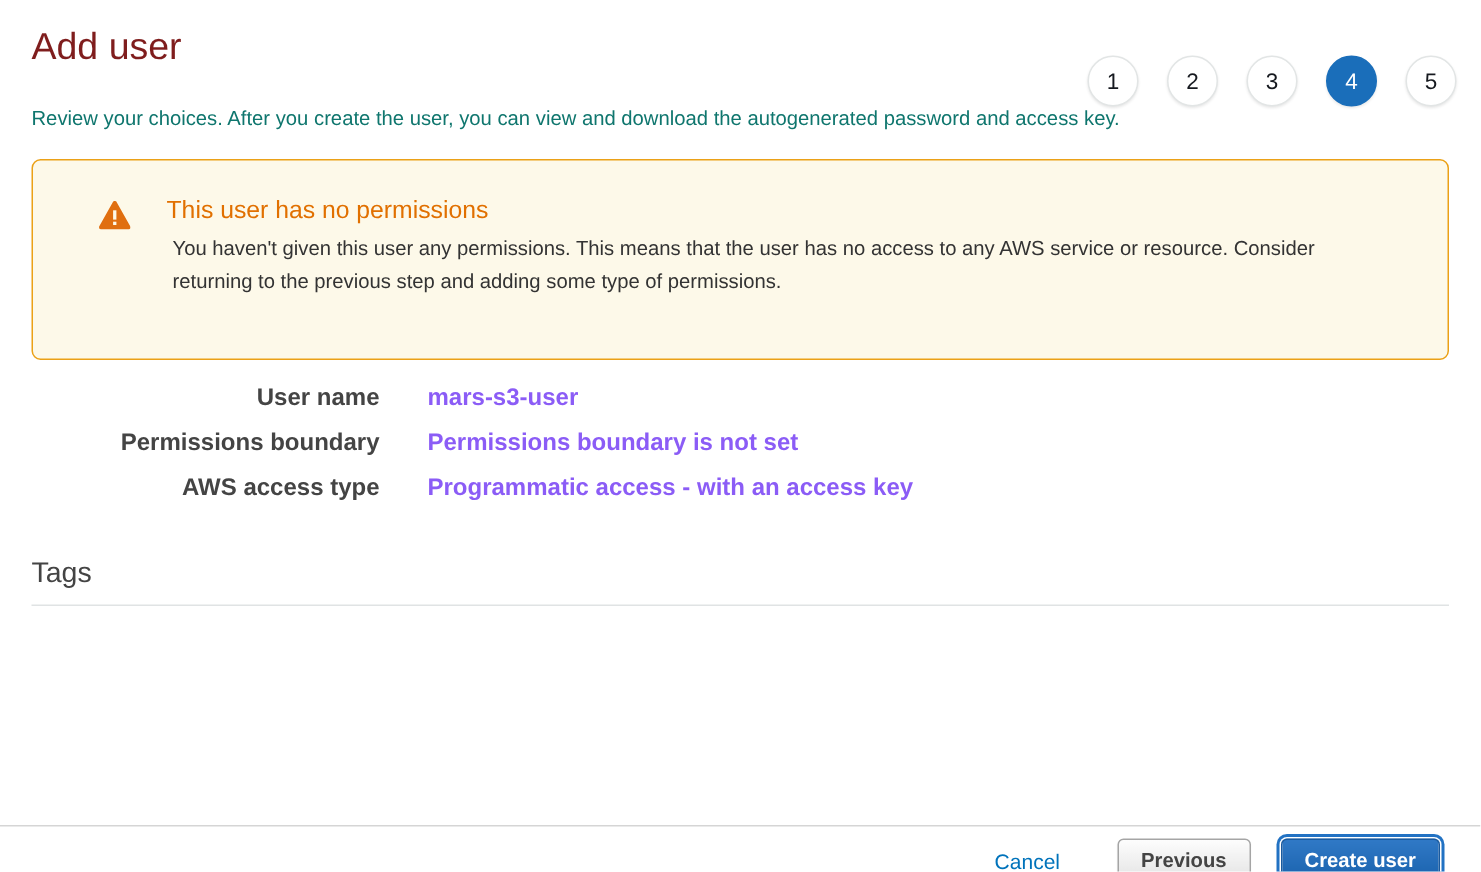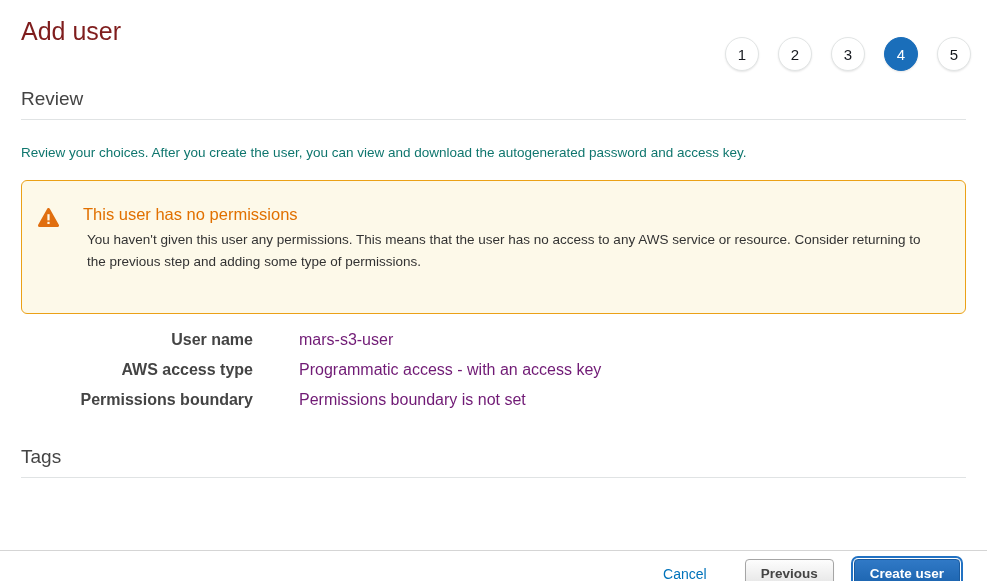--- a/index.html
+++ b/index.html
@@ -66,21 +66,21 @@
     color: #0f766e;
     line-height: 18px;
   }
 
   
   .warning-box {
     margin-top: 18px;
     border: 1px solid #eba117;
     border-radius: 6px;
     background: #fdf9e9;
-    padding: 24px 28px 36px 16px;
+    padding: 24px 28px 36px 44px;
     display: flex;
     align-items: flex-start;
   }
   .warning-icon { flex: 0 0 auto; margin-top: 3px; }
   .warning-text { margin-left: 24px; max-width: 860px; }
   .warning-title {
     font-size: 16.5px;
     color: #e17000;
     margin: 0 0 5px 0;
     font-weight: 400;
@@ -102,21 +102,21 @@
     line-height: 17px;
     align-items: center;
   }
   .detail-label {
     width: 232px;
     text-align: right;
     font-weight: bold;
     color: #444;
     flex: 0 0 auto;
   }
-  .detail-value { margin-left: 46px; color: #701a75; }
+  .detail-value { margin-left: 32px; color: #8b5cf6; font-weight: bold; }
 
   
   .tags-heading { margin-top: 38px; }
   .tags-empty {
     margin-top: 15px;
     font-size: 13.5px;
     font-style: italic;
     color: #333;
   }
 
@@ -177,21 +177,20 @@
     <h1 class="page-title">Add user</h1>
 
     <div class="steps">
       <div class="step">1</div>
       <div class="step">2</div>
       <div class="step">3</div>
       <div class="step active">4</div>
       <div class="step">5</div>
     </div>
 
-    <h2 class="section-heading review-heading">Review</h2>
     <div class="description">Review your choices. After you create the user, you can view and download the autogenerated password and access key.</div>
 
     <div class="warning-box">
       <span class="warning-icon">
         <svg width="21" height="19" viewBox="0 0 21 19">
           <path d="M10.5 1.5 L19.5 17.5 H1.5 Z" fill="#e06f10" stroke="#e06f10" stroke-width="3" stroke-linejoin="round"></path>
           <rect x="9.4" y="6.2" width="2.2" height="6.2" fill="#fdf9e9"></rect>
           <rect x="9.4" y="13.8" width="2.2" height="2.2" fill="#fdf9e9"></rect>
         </svg>
       </span>
@@ -200,26 +199,26 @@
         <p class="warning-body">You haven't given this user any permissions. This means that the user has no access to any AWS service or resource. Consider returning to the previous step and adding some type of permissions.</p>
       </div>
     </div>
 
     <div class="details-table">
       <div class="detail-row">
         <div class="detail-label">User name</div>
         <div class="detail-value">mars-s3-user</div>
       </div>
       <div class="detail-row">
+        <div class="detail-label">Permissions boundary</div>
+        <div class="detail-value">Permissions boundary is not set</div>
+      </div>
+      <div class="detail-row">
         <div class="detail-label">AWS access type</div>
         <div class="detail-value">Programmatic access - with an access key</div>
-      </div>
-      <div class="detail-row">
-        <div class="detail-label">Permissions boundary</div>
-        <div class="detail-value">Permissions boundary is not set</div>
       </div>
     </div>
 
     <h2 class="section-heading tags-heading">Tags</h2>
   </div>
 
   <div class="footer">
     <div class="footer-inner">
       <a class="cancel-link">Cancel</a>
       <button class="btn btn-secondary">Previous</button>

